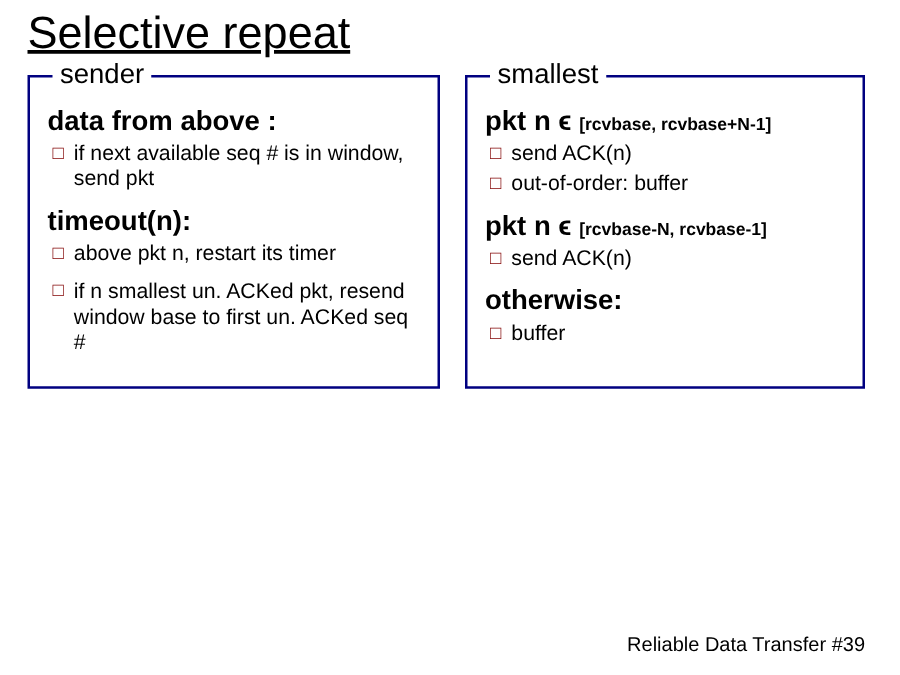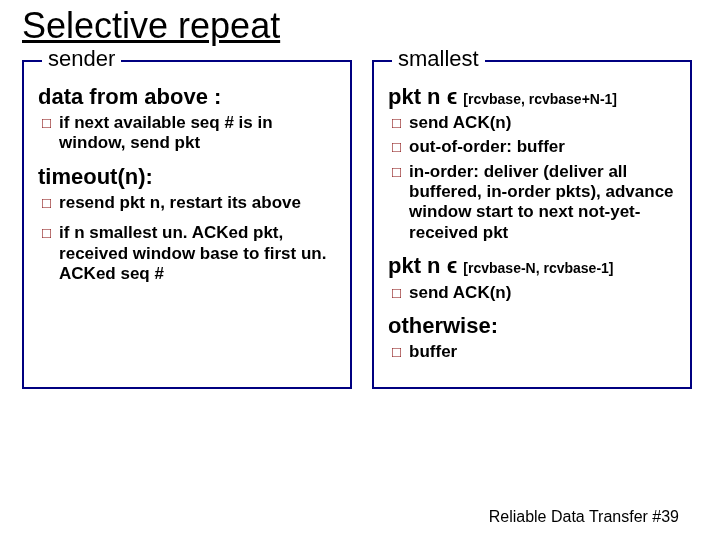--- a/index.html
+++ b/index.html
@@ -54,39 +54,38 @@
     font-weight: bold;
   }
   .heading.tight { margin-top: 0; }
   .sub-range {
     font-size: 14px;
   }
   ul.b {
     list-style: none;
     margin: 0 0 10px 0;
     padding: 0 0 0 4px;
-    font-weight: bold;
   }
   ul.b li {
     font-size: 17px;
     line-height: 1.2;
     margin: 4px 0;
     display: flex;
   }
   ul.b li::before {
     content: "□";
     color: #800000;
     font-size: 15px;
     margin-right: 8px;
     line-height: 1.35;
     flex: 0 0 auto;
   }
   .footer {
     position: absolute;
-    right: 41px;
+    right: 28px;
     bottom: 14px;
     font-size: 16px;
   }
   .in-word { white-space: nowrap; }
 </style>
 </head>
 <body>
 
 <div class="slide">
 
@@ -106,47 +105,44 @@
             <span>if next available seq # is in window, send pkt</span>
           </li>
       </ul>
 
       <div class="heading">
         <span>timeout(n):</span>
         <span class="sub-range"></span>
       </div>
       <ul class="b">
         <li>
-            <span>resend pkt n, restart its above</span>
+            <span>above pkt n, restart its timer</span>
           </li>
       </ul>
 
       <ul class="b">
         <li>
-            <span>if n smallest un. ACKed pkt, received window base to first un. ACKed seq #</span>
+            <span>if n smallest un. ACKed pkt, resend window base to first un. ACKed seq #</span>
           </li>
       </ul>
     </div>
 
     <div class="panel right">
       <div class="legend">smallest</div>
 
       <div class="heading tight">
         <span>pkt n ϵ</span>
         <span class="sub-range in-word">[rcvbase, rcvbase+N-1]</span>
       </div>
       <ul class="b">
         <li>
             <span>send ACK(n)</span>
           </li>
         <li>
             <span>out-of-order: buffer</span>
-          </li>
-        <li>
-            <span>in-order: deliver (deliver all buffered, in-order pkts), advance window start to next not-yet-received pkt</span>
           </li>
       </ul>
 
       <div class="heading">
         <span>pkt n ϵ</span>
         <span class="sub-range in-word">[rcvbase-N, rcvbase-1]</span>
       </div>
       <ul class="b">
         <li>
             <span>send ACK(n)</span>

